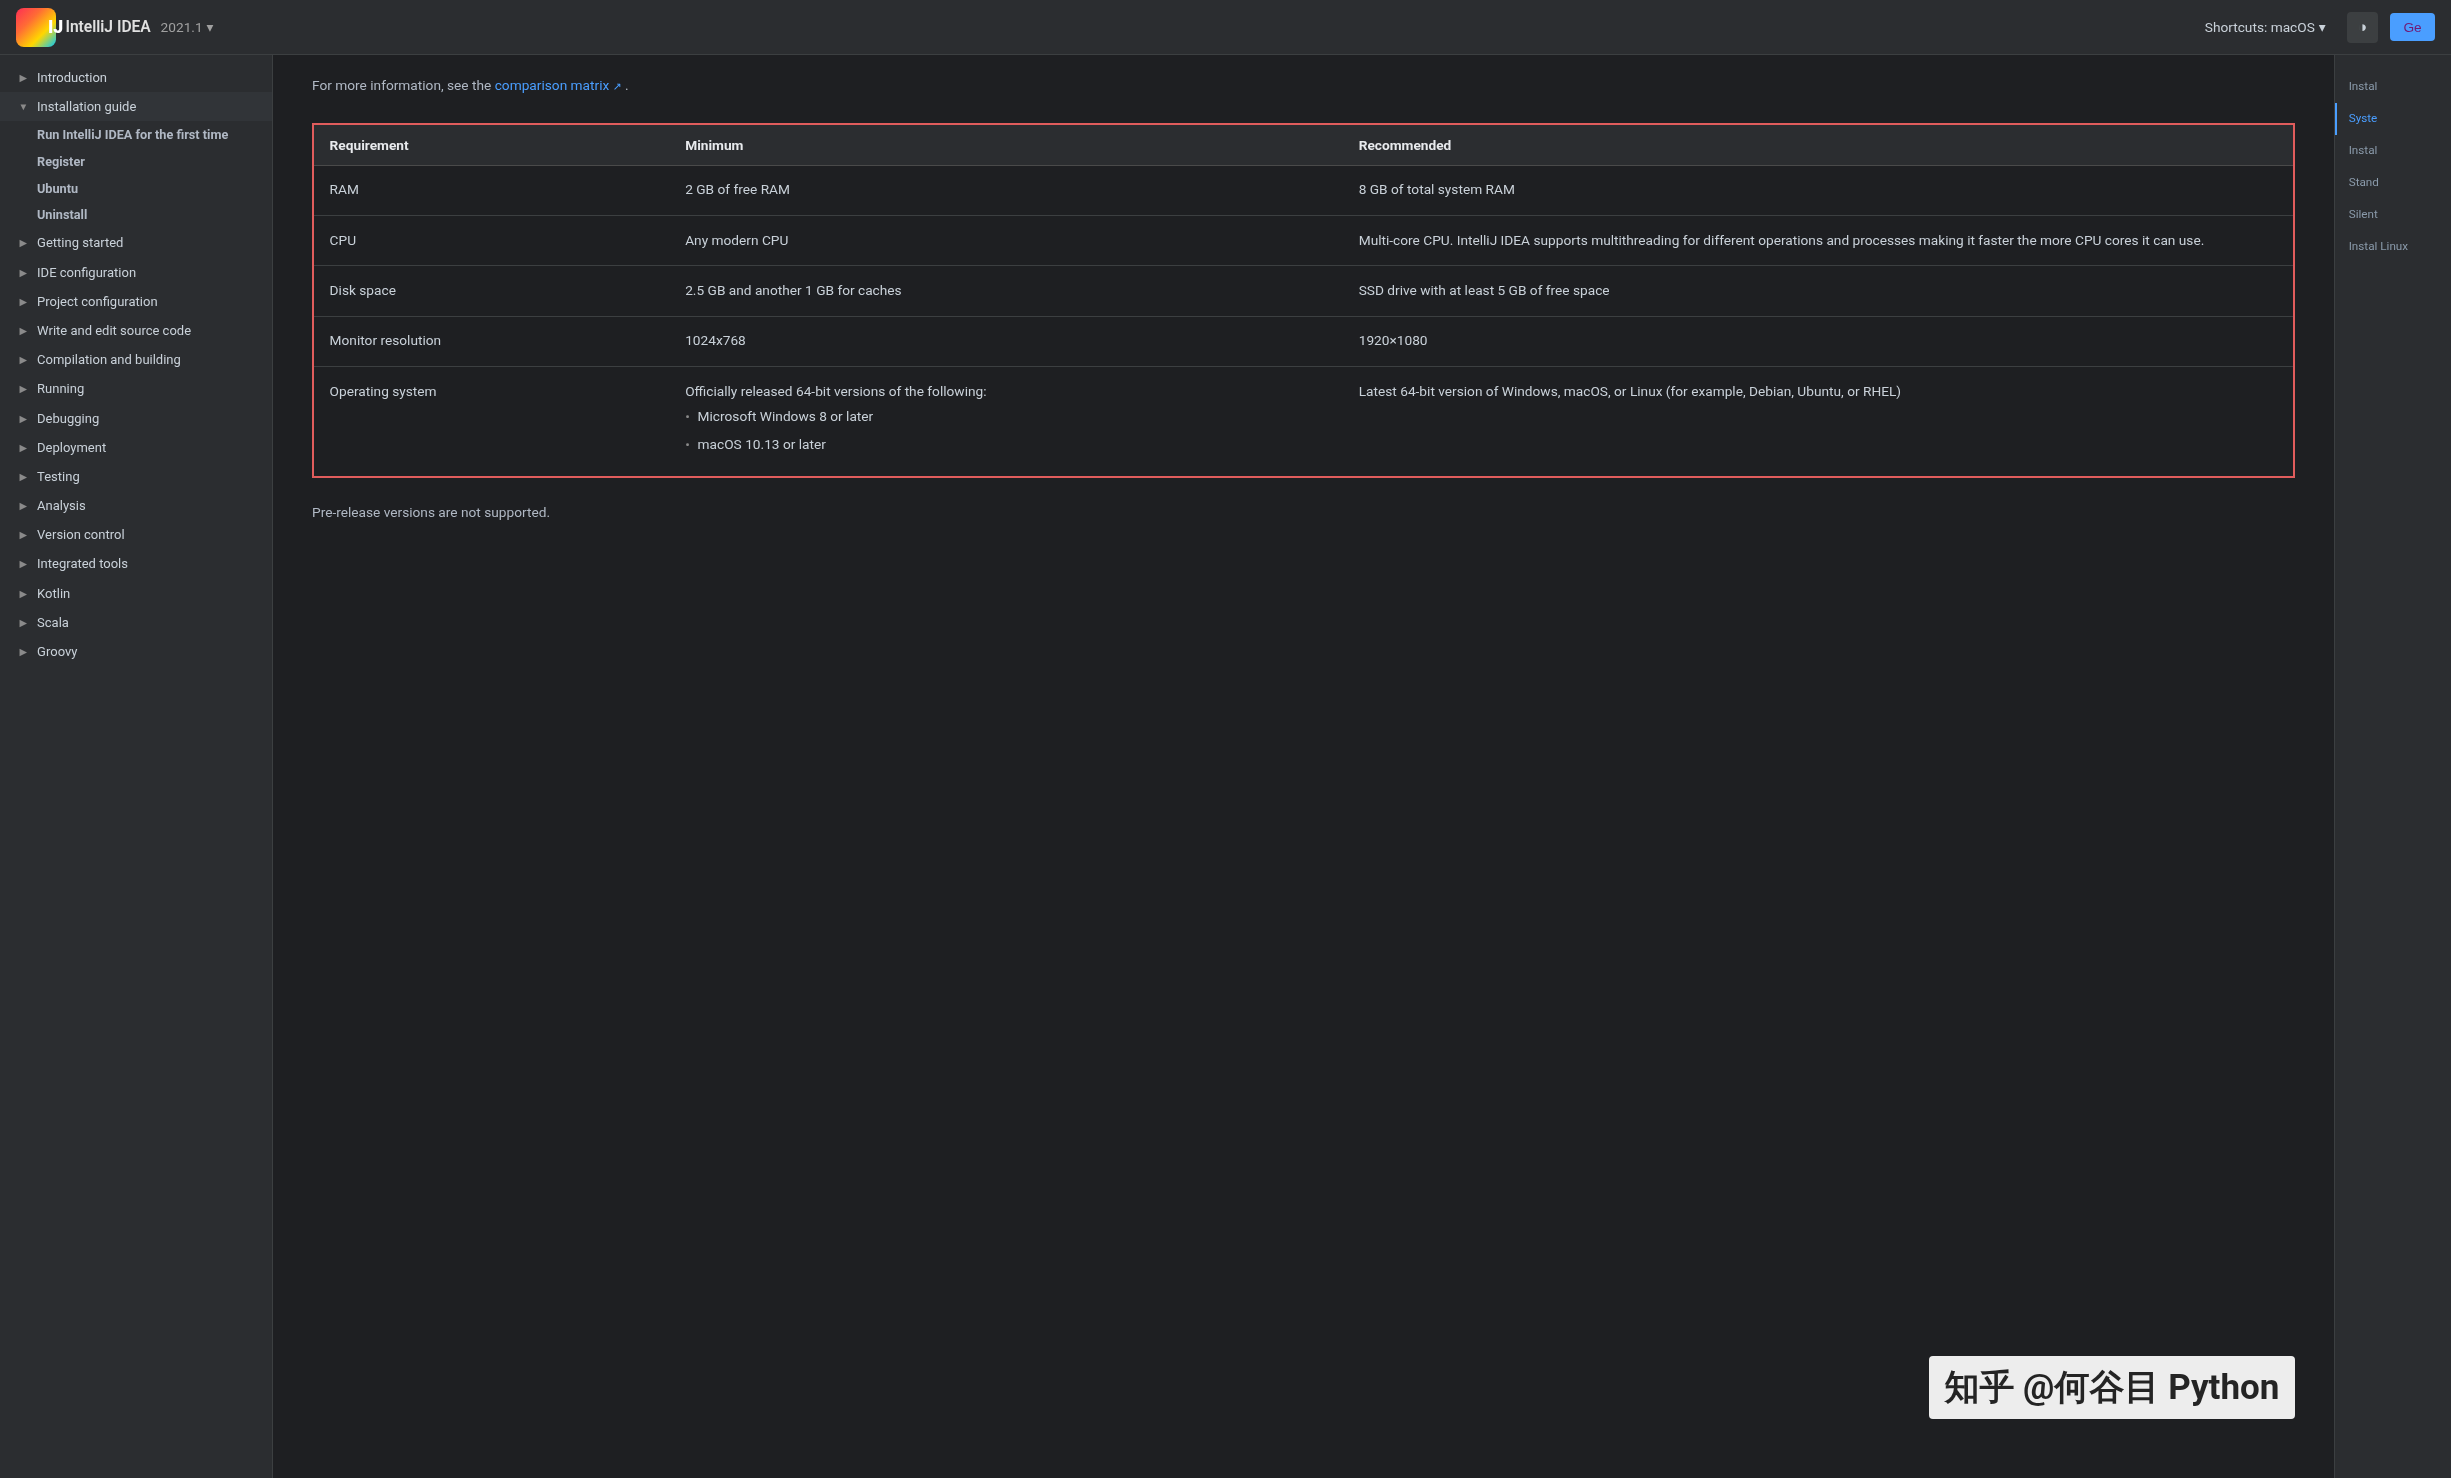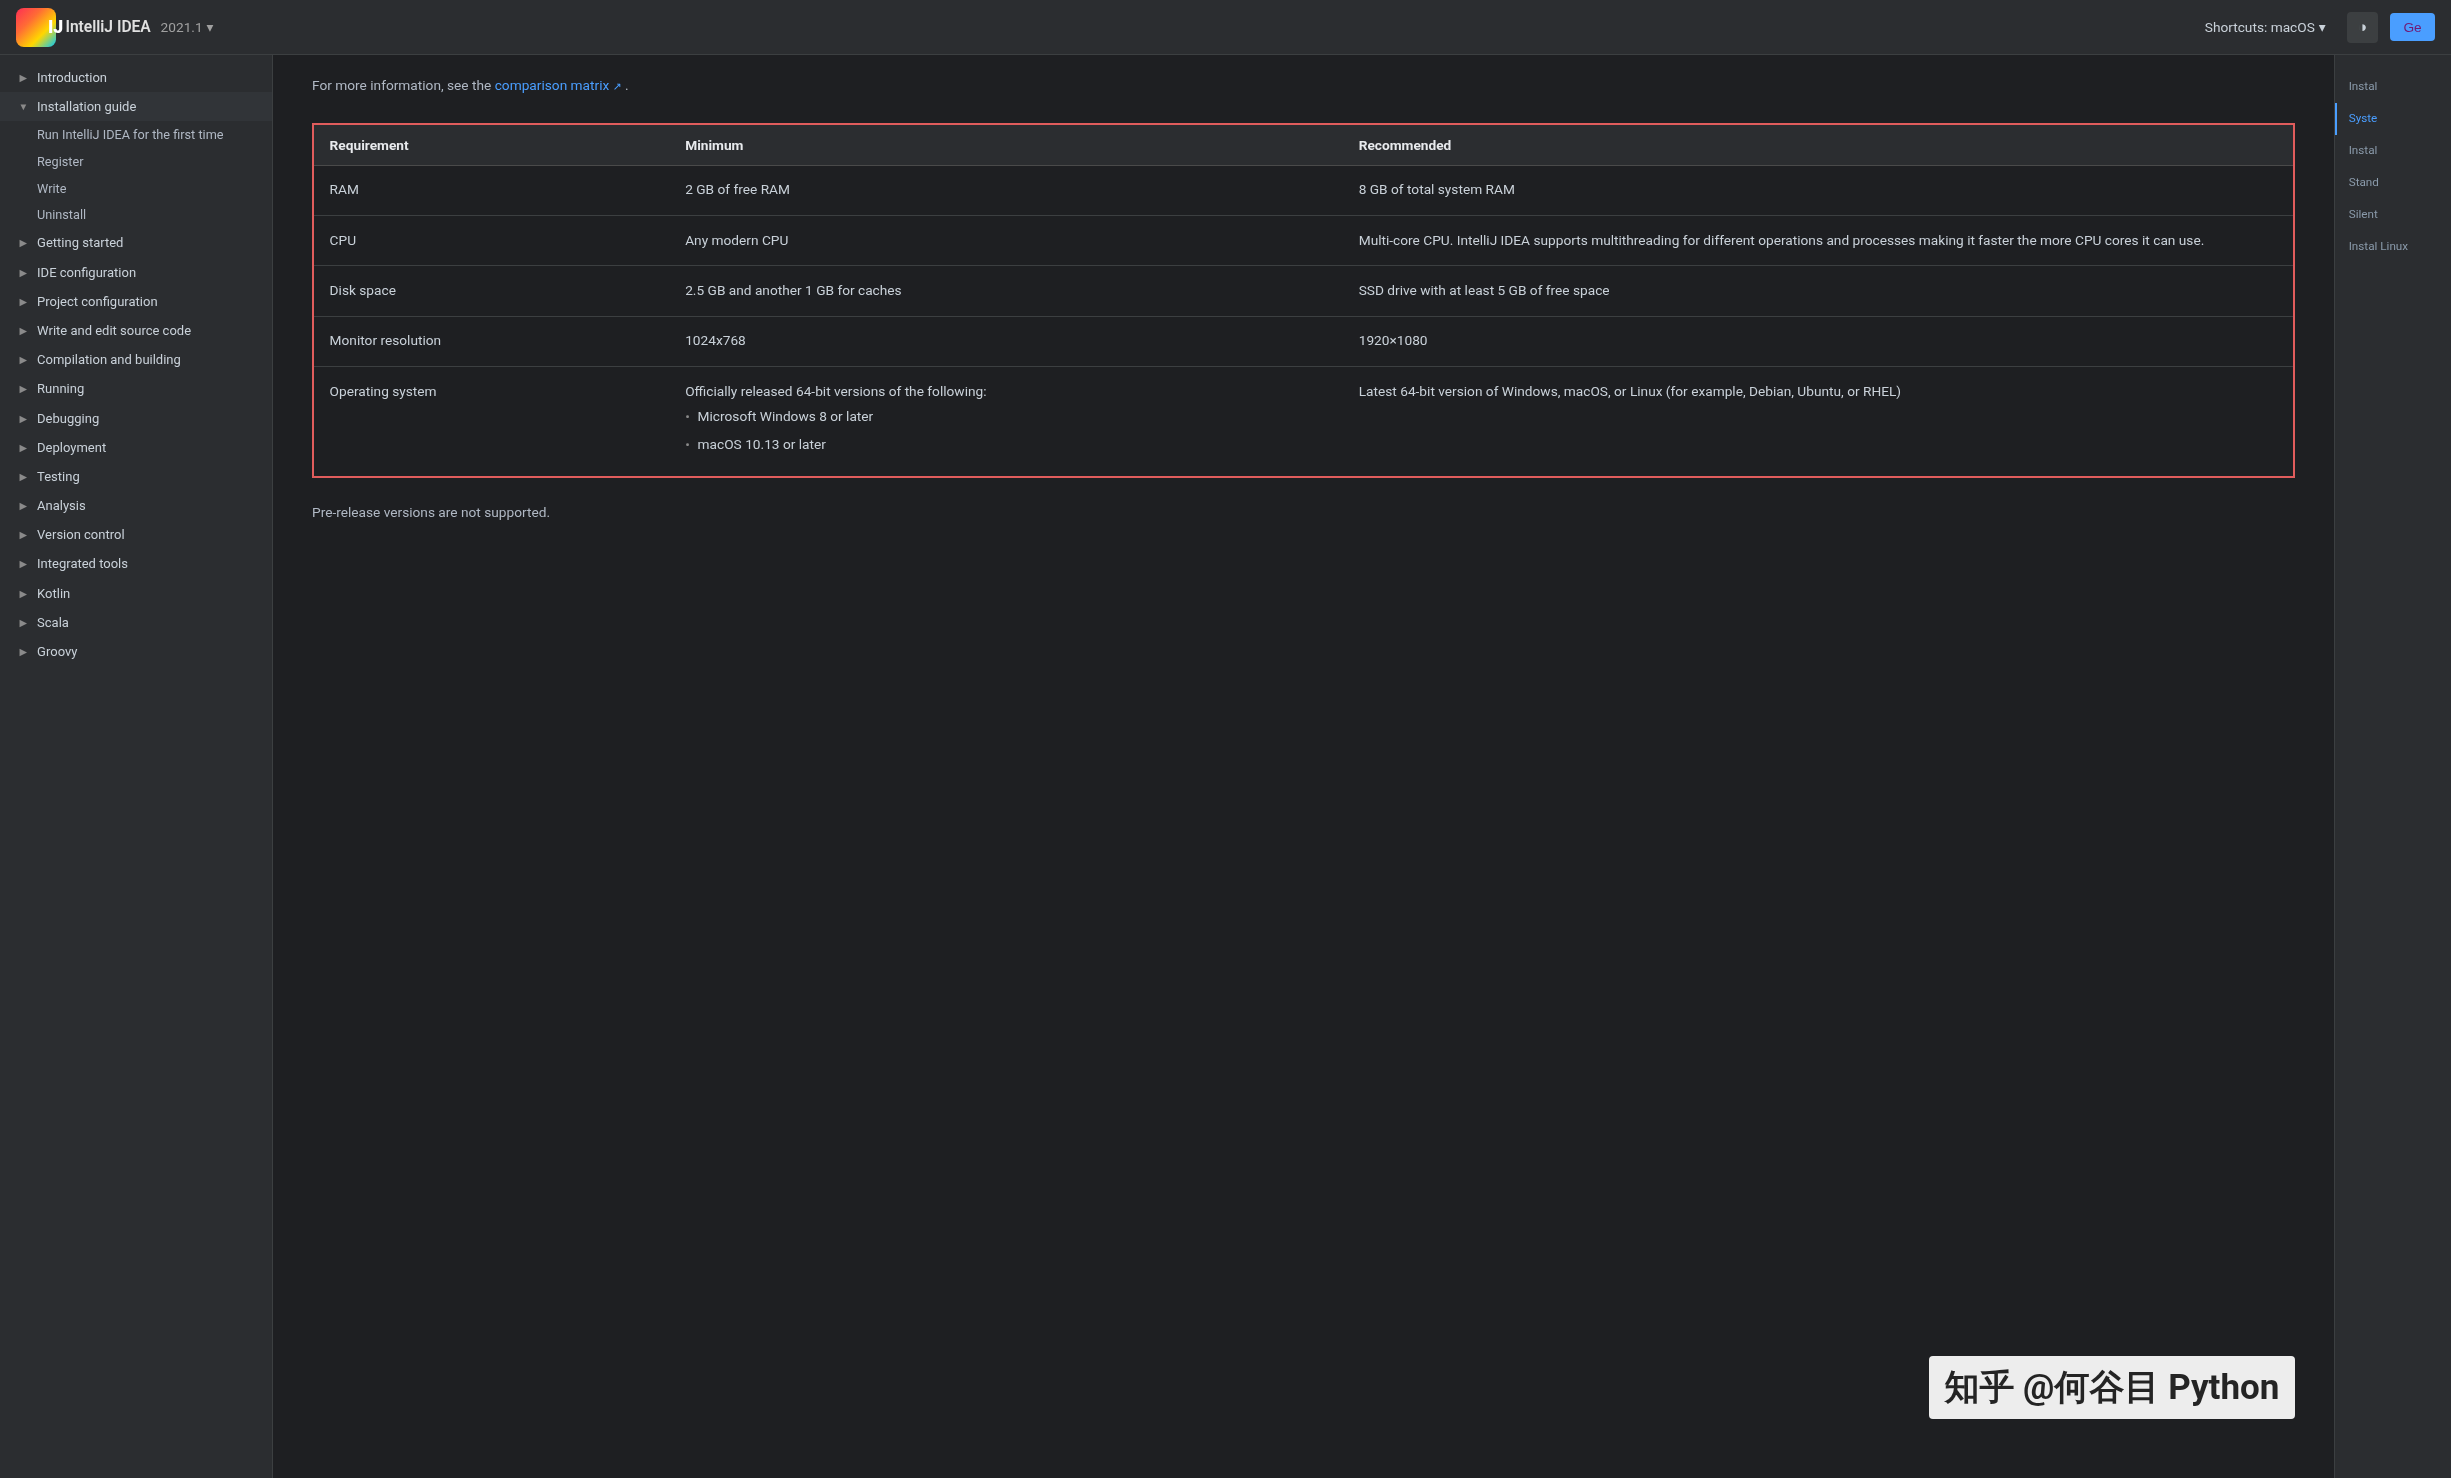--- a/index.html
+++ b/index.html
@@ -136,20 +136,21 @@
     }
     .sidebar-label { flex: 1; }
 
     .sidebar-sub-item {
       display: flex;
       align-items: center;
       padding: 5.9px 15.6px 5.9px 37px;
       cursor: pointer;
       color: #b0b8c4;
       font-size: 12.7px;
+      font-weight: bold;
     }
 
     
     .main-content {
       flex: 1;
       overflow-y: auto;
       padding: 19.5px 39px 39px 39px;
       background: #1e1f22;
     }
     .main-content::-webkit-scrollbar { width: 7.8px; }
@@ -308,21 +309,21 @@
       <span class="sidebar-arrow">▼</span>
       <span class="sidebar-label">Installation guide</span>
     </div>
     <div class="sidebar-sub-item">
       <span>Run IntelliJ IDEA for the first time</span>
     </div>
     <div class="sidebar-sub-item">
       <span>Register</span>
     </div>
     <div class="sidebar-sub-item">
-      <span>Write</span>
+      <span>Ubuntu</span>
     </div>
     <div class="sidebar-sub-item">
       <span>Uninstall</span>
     </div>
 
     <div class="sidebar-item">
       <span class="sidebar-arrow">▶</span>
       <span class="sidebar-label">Getting started</span>
     </div>
 

